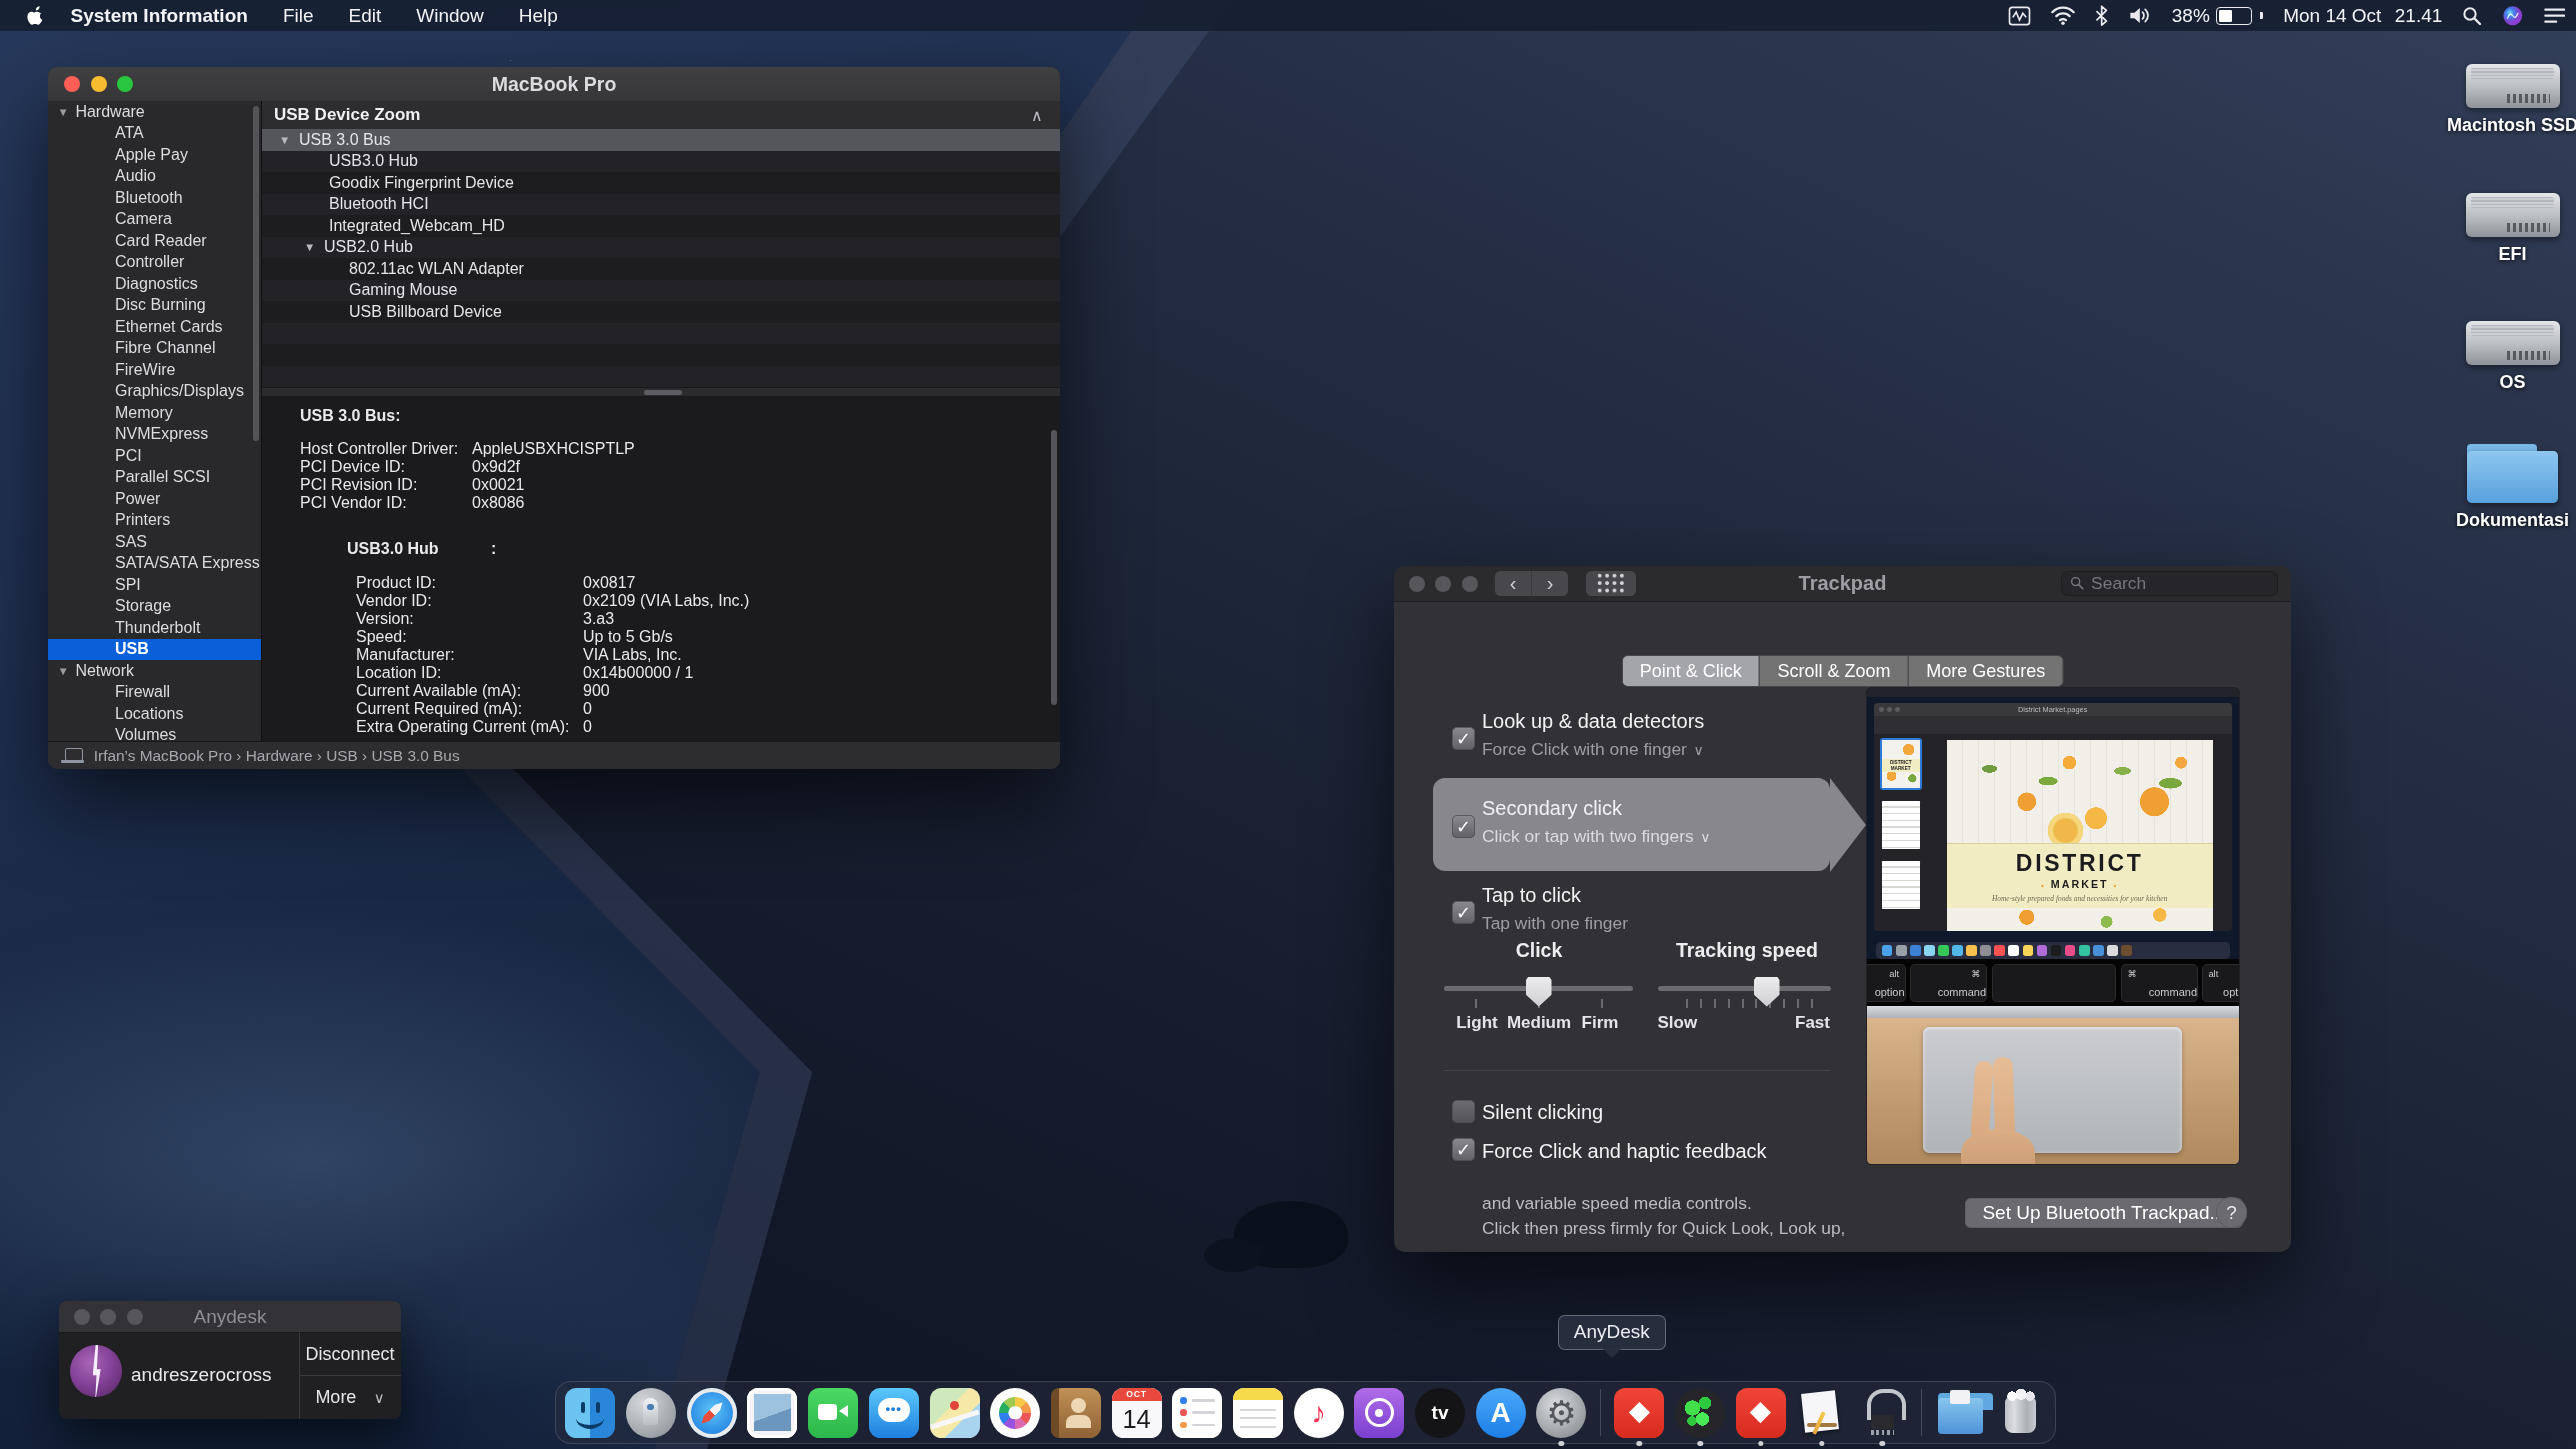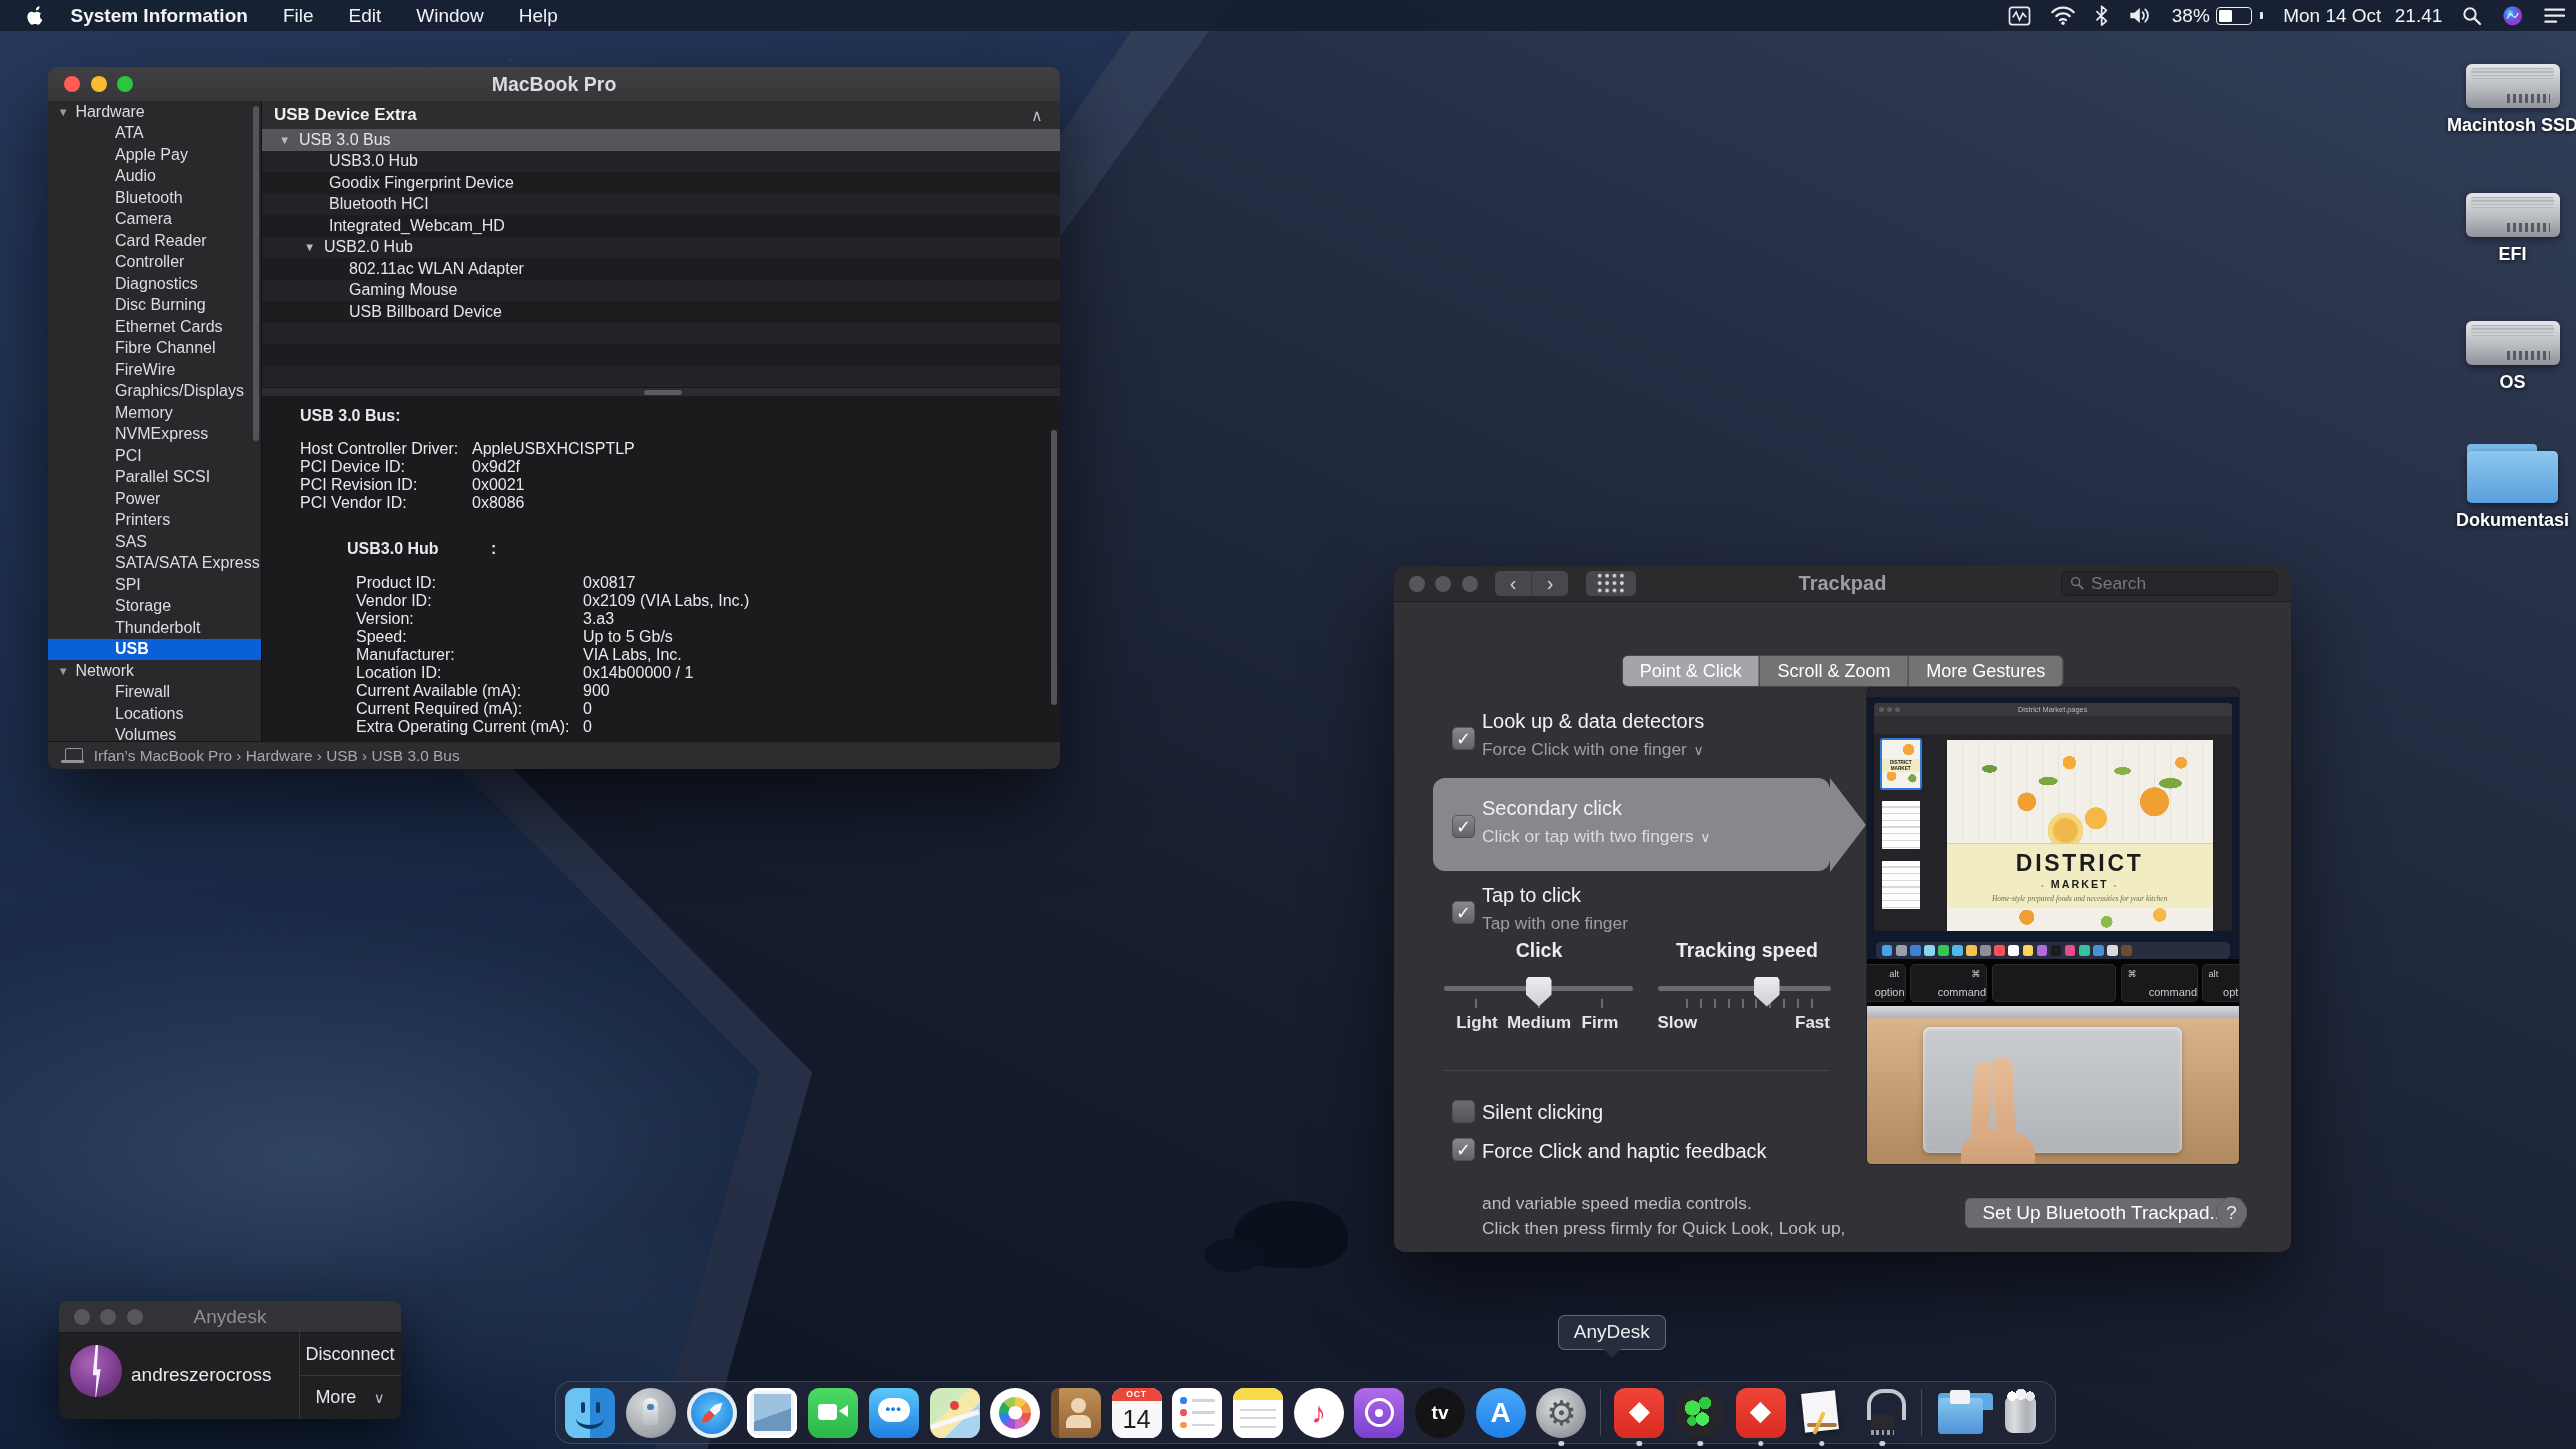--- a/index.html
+++ b/index.html
@@ -630,21 +630,21 @@
           <div class="srow item">
             <span class="disc"></span>
             <span>Volumes</span>
           </div>
         </div>
       <div class="si-sb-scroll"></div>
     </div>
 
     <div class="si-right">
       <div class="tree-header">
-        <span>USB Device Extra</span>
+        <span>USB Device Zoom</span>
         <span class="tree-collapse">∧</span>
       </div>
       <div class="tree-rows">
 
           <div class="trow d0 sel">
             <span class="disc">▼</span>
             <span>USB 3.0 Bus</span>
           </div>
 
           <div class="trow d1 alt">

